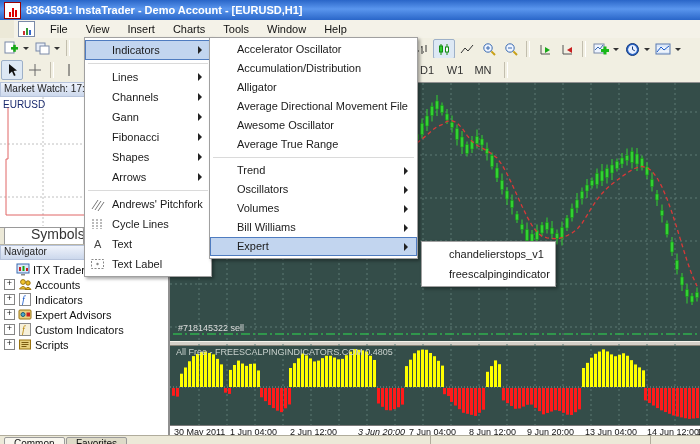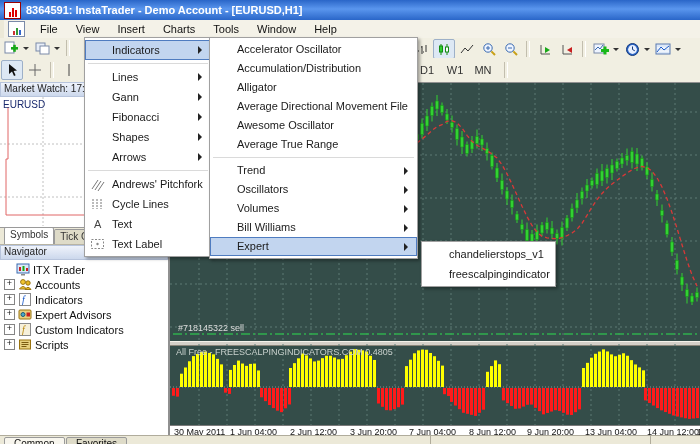--- a/index.html
+++ b/index.html
@@ -9,21 +9,21 @@
   
   .titlebar{position:absolute;top:0;left:0;right:0;height:20px;
     background:linear-gradient(180deg,#2a66c8 0%,#5a96ee 45%,#2a66c8 100%);
     color:#fff;font-weight:bold;font-size:11px;display:flex;align-items:center;padding-left:4px;}
   .appicon{width:13px;height:13px;margin-right:5px;background:#fff;border:1px solid #900;
     display:flex;align-items:flex-end;justify-content:center;gap:1px;padding:1px;}
   .appicon i{display:block;width:2px;background:#d00;}
   .appicon i:nth-child(1){height:5px}.appicon i:nth-child(2){height:9px}.appicon i:nth-child(3){height:7px}
 
   
-  .menubar{position:absolute;top:20px;left:4px;right:0;height:18px;background:#f4f2e8;
+  .menubar{position:absolute;top:20px;left:14px;right:0;height:18px;background:#f4f2e8;
     border-bottom:1px solid #d6d2c2;display:flex;align-items:center;}
   .docicon{width:13px;height:12px;border:1px solid #7a8aa8;background:#fff;margin:0 6px 0 4px;
     display:flex;align-items:flex-end;justify-content:center;gap:1px;padding:1px;}
   .docicon i{display:block;width:2px;}
   .docicon i:nth-child(1){height:4px;background:#c33}.docicon i:nth-child(2){height:7px;background:#393}.docicon i:nth-child(3){height:5px;background:#36c}
   .menubar .mi{padding:2px 9px;cursor:default;}
 
   
   .tb{position:absolute;left:0;right:0;background:#f1efe2;display:flex;align-items:center;}
   .tb1{top:38px;height:20px;border-bottom:1px solid #dcd8c8;}
@@ -37,21 +37,21 @@
   .rgroup{position:absolute;left:410px;top:1px;display:flex;align-items:center;}
   .tf-group{position:absolute;left:413px;top:3px;display:flex;align-items:center;}
 
   
   .leftpanel{position:absolute;top:82px;left:0;width:168px;bottom:8px;background:#fff;border-right:1px solid #a8a49a;}
   .phead{height:13px;background:linear-gradient(#eff3fb,#ccd8ec);border:1px solid #b7c4dc;
     font-size:10px;line-height:12px;padding:0 3px;color:#222;white-space:nowrap;overflow:hidden;}
   .tick{position:relative;height:130px;border-bottom:1px solid #9a9a9a;background:#fff;}
   .ticklabel{position:absolute;left:3px;top:2px;color:#1a2a6e;font-size:10px;font-weight:normal;}
   .mwtabs{height:16px;display:flex;align-items:flex-end;background:#ece9d8;border-bottom:1px solid #b8b4a4;padding-left:4px;}
-  .mwtab{height:14px;line-height:13px;font-size:10px;padding:0 5px;border:1px solid #9a9a9a;border-bottom:none;
+  .mwtab{height:14px;line-height:13px;font-size:14px;padding:0 26px;border:1px solid #9a9a9a;border-bottom:none;
     border-radius:2px 2px 0 0;background:#dedbc8;color:#333;white-space:nowrap;overflow:hidden;}
   .mwtab.active{background:#fff;height:16px;}
   .navtree{padding-top:2px;background:#fff;}
   .trow{height:15px;display:flex;align-items:center;white-space:nowrap;}
   .exp{width:9px;height:9px;border:1px solid #848484;background:#fff;color:#222;font-size:9px;line-height:7px;
     text-align:center;margin:0 3px 0 4px;flex:none;}
   .noexp{width:9px;margin:0 3px 0 4px;flex:none;}
   .ticon{width:14px;height:13px;margin-right:3px;flex:none;}
   .trow .tlabel{font-size:11px;color:#111;}
 
@@ -603,41 +603,42 @@
         <rect x="518" y="44" width="3" height="30.946551724137933" fill="#ff1a1a"></rect>
         <rect x="522" y="44" width="3" height="30.51896551724138" fill="#ff1a1a"></rect>
         <rect x="526" y="44" width="3" height="30.091379310344827" fill="#ff1a1a"></rect>
         <rect x="530" y="44" width="3" height="29.663793103448274" fill="#ff1a1a"></rect>
       </svg>
     <span class="ind-title">All Free - FREESCALPINGINDICATORS.COM 0.4805</span>
     <div class="timeaxis" id="time-axis">
         <span style="left: 4px;">30 May 2011</span>
         <span style="left: 60px;">1 Jun 04:00</span>
         <span style="left: 120px;">2 Jun 12:00</span>
-        <span style="left: 180px;">3 Jun 20:00</span>
+        <span style="left: 188px; font-style: italic;">3 Jun 20:00</span>
         <span style="left: 239px;">7 Jun 04:00</span>
         <span style="left: 299px;">8 Jun 12:00</span>
         <span style="left: 357px;">9 Jun 20:00</span>
         <span style="left: 415px;">13 Jun 04:00</span>
         <span style="left: 477px;">14 Jun 12:00</span>
         <span style="left: 527px;">15 Ju</span>
       </div>
   </div>
 
   <div class="bstrip">
     <span class="btab active" id="btab-0">Common</span>
     <span class="btab idle" id="btab-1">Favorites</span>
     <span class="bmark" style="left:430px"></span>
       <span class="bmark" style="left:650px"></span>
   </div>
 
   <div class="menu" id="insert-menu">
       <div class="it hl"><span>Indicators</span><span class="arrow"></span></div>
       <div class="msep"></div>
       <div class="it"><span>Lines</span><span class="arrow"></span></div>
+      <div class="it"><span>Channels</span><span class="arrow"></span></div>
       <div class="it"><span>Gann</span><span class="arrow"></span></div>
       <div class="it"><span>Fibonacci</span><span class="arrow"></span></div>
       <div class="it"><span>Shapes</span><span class="arrow"></span></div>
       <div class="it"><span>Arrows</span><span class="arrow"></span></div>
       <div class="msep"></div>
       <div class="it"><span class="gicon"><svg width="15" height="14">
             <path d="M2,12 L8,3 M5,13 L11,4 M8,14 L14,5" stroke="#777" fill="none"></path>
           </svg></span><span>Andrews' Pitchfork</span></div>
       <div class="it"><span class="gicon"><svg width="15" height="14">
             <path d="M3,2 V12 M7,2 V12 M11,2 V12" stroke="#777" stroke-dasharray="2 1" fill="none"></path>

